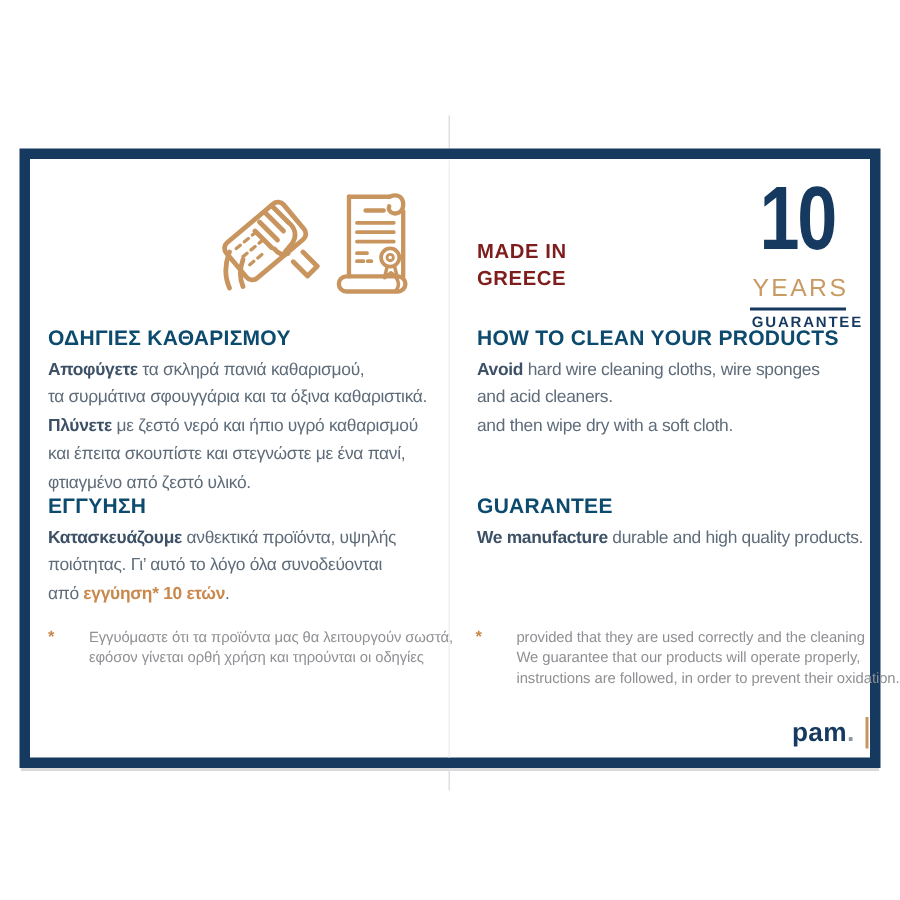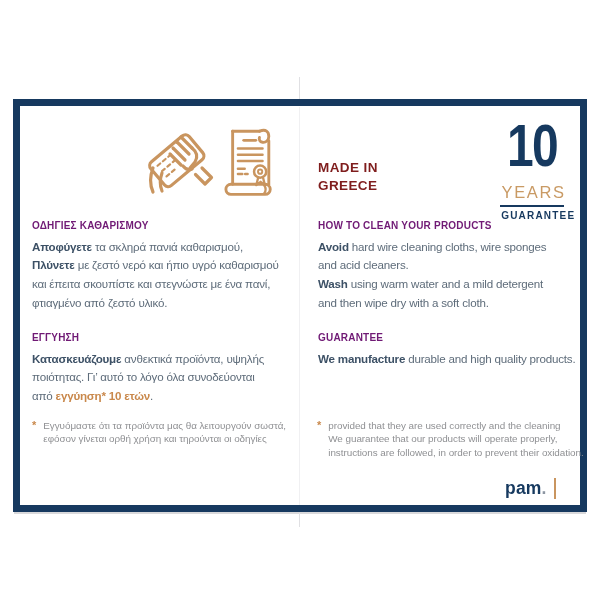--- a/index.html
+++ b/index.html
@@ -26,59 +26,59 @@
   .icon svg{display:block}
 
   
   .madein{
     position:absolute;left:318px;top:127px;
     font-size:13.5px;font-weight:bold;color:#7f1d1d;
     letter-spacing:.4px;line-height:17.5px;margin-top:32px;
   }
 
   
-  .badge{position:absolute;left:500px;top:121px;width:64px;text-align:center}
+  .badge{position:absolute;left:500px;top:121px;width:64px;}
   .badge .num{
     display:block;font-size:60px;font-weight:bold;color:#16395f;
     line-height:50px;letter-spacing:-2px;
     transform:scaleX(.8);transform-origin:50% 50%;
   }
   .badge .yrs{
     font-size:16.5px;color:#c99a64;letter-spacing:1.6px;line-height:18px;
     margin-top:12px;text-indent:1.6px;
   }
   .badge .rule{height:2px;background:#16395f;margin-top:4px}
   .badge .gtee{
     font-size:10px;font-weight:bold;color:#16395f;
     letter-spacing:1.2px;line-height:11px;margin-top:3px;text-indent:1.2px;
   }
 
   
   .sec{position:absolute}
   .sec h3{
-    margin:0 0 4.5px;font-size:10px;font-weight:bold;color:#701a75;
+    margin:0 0 4.5px;font-size:14px;font-weight:bold;color:#0c4a6e;
     letter-spacing:.2px;line-height:15px;white-space:nowrap;
   }
   .sec .ln{
     font-size:11.6px;line-height:18.8px;color:#5e6c7a;
     letter-spacing:-.2px;white-space:nowrap;
   }
   .sec .ln b{color:#3d5166}
   .hl{color:#c9884b;font-weight:bold}
 
   
   .fn{position:absolute;display:flex;gap:7px}
   .fn .ast{color:#c9884b;font-weight:bold;font-size:11px;line-height:13.4px}
   .fn .fl{
     font-size:9.9px;line-height:13.4px;color:#8f9093;
-    letter-spacing:-.05px;white-space:nowrap;
+    letter-spacing:-.05px;white-space:nowrap;margin-left:16px;
   }
 
   
-  .logo{position:absolute;left:505px;top:477px;height:22px;display:flex;align-items:center}
+  .logo{position:absolute;left:528px;top:477px;height:22px;display:flex;align-items:center}
   .logo .txt{font-size:17.5px;font-weight:bold;color:#16395f;letter-spacing:.2px}
   .logo .dot{font-size:17.5px;font-weight:bold;color:#8d96a2}
   .logo .bar{width:2px;height:21px;background:#c9955f;margin-left:8px}
 </style>
 </head>
 <body>
 
 <div class="fold fold-top"></div>
 <div class="card"></div>
 <div class="fold fold-mid"></div>
@@ -131,37 +131,37 @@
 <div class="badge">
   <span class="num">10</span>
   <div class="yrs">YEARS</div>
   <div class="rule"></div>
   <div class="gtee">GUARANTEE</div>
 </div>
 
 <div class="sec" style="left:32px;top:218px">
   <h3>ΟΔΗΓΙΕΣ ΚΑΘΑΡΙΣΜΟΥ</h3>
   <div class="ln"><b>Αποφύγετε</b><span> τα σκληρά πανιά καθαρισμού,</span></div>
+  <div class="ln">τα συρμάτινα σφουγγάρια και τα όξινα καθαριστικά.</div>
   <div class="ln"><b>Πλύνετε</b><span> με ζεστό νερό και ήπιο υγρό καθαρισμού</span></div>
   <div class="ln">και έπειτα σκουπίστε και στεγνώστε με ένα πανί,</div>
   <div class="ln">φτιαγμένο από ζεστό υλικό.</div>
 </div>
 
 <div class="sec" style="left:32px;top:330px">
   <h3>ΕΓΓΥΗΣΗ</h3>
   <div class="ln"><b>Κατασκευάζουμε</b><span> ανθεκτικά προϊόντα, υψηλής</span></div>
   <div class="ln">ποιότητας. Γι’ αυτό το λόγο όλα συνοδεύονται</div>
   <div class="ln"><span>από </span><span class="hl">εγγύηση* 10 ετών</span><span>.</span></div>
 </div>
 
 <div class="sec" style="left:318px;top:218px">
   <h3>HOW TO CLEAN YOUR PRODUCTS</h3>
   <div class="ln"><b>Avoid</b><span> hard wire cleaning cloths, wire sponges</span></div>
   <div class="ln">and acid cleaners.</div>
-  <div class="ln"><b>Wash</b><span> using warm water and a mild detergent</span></div>
   <div class="ln">and then wipe dry with a soft cloth.</div>
 </div>
 
 <div class="sec" style="left:318px;top:330px">
   <h3>GUARANTEE</h3>
   <div class="ln"><b>We manufacture</b><span> durable and high quality products.</span></div>
 </div>
 
 <div class="fn" style="left:32px;top:419px">
   <span class="ast">*</span>

